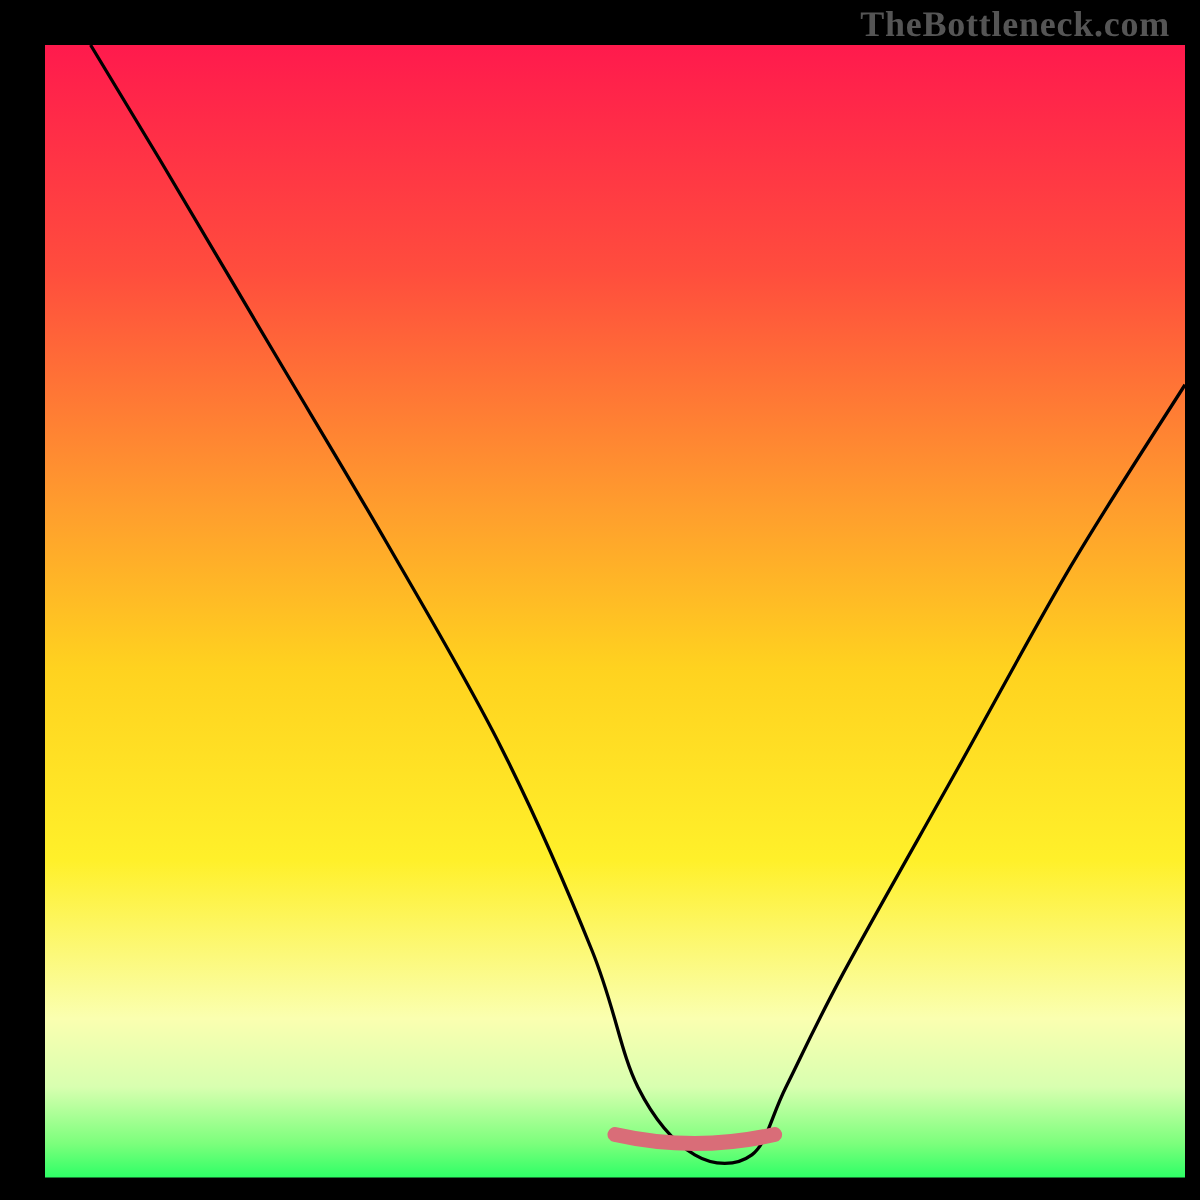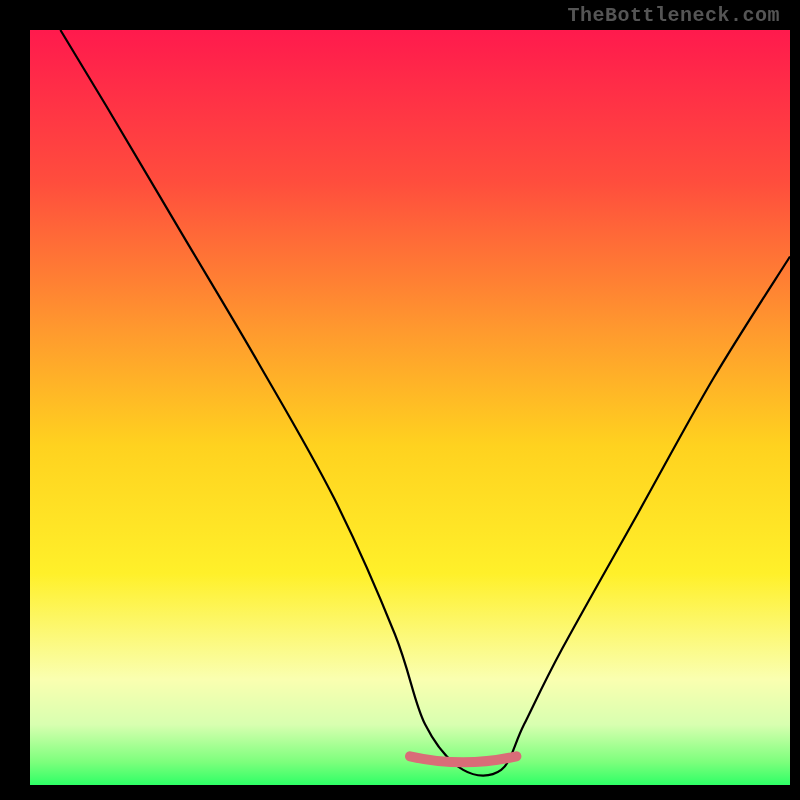--- a/index.html
+++ b/index.html
@@ -13,22 +13,22 @@
   .frame {
     position: relative;
     width: 800px;
     height: 800px;
     background: #000;
   }
   .watermark {
     position: absolute;
     top: 4px;
     right: 20px;
-    font-family: Liberation Mono, monospace;
-    font-size: 20px;
+    font-family: Liberation Serif, serif;
+    font-size: 24px;
     font-weight: 600;
     color: #555;
     letter-spacing: 0.5px;
   }
   svg {
     position: absolute;
     top: 0;
     left: 0;
   }
 </style>

